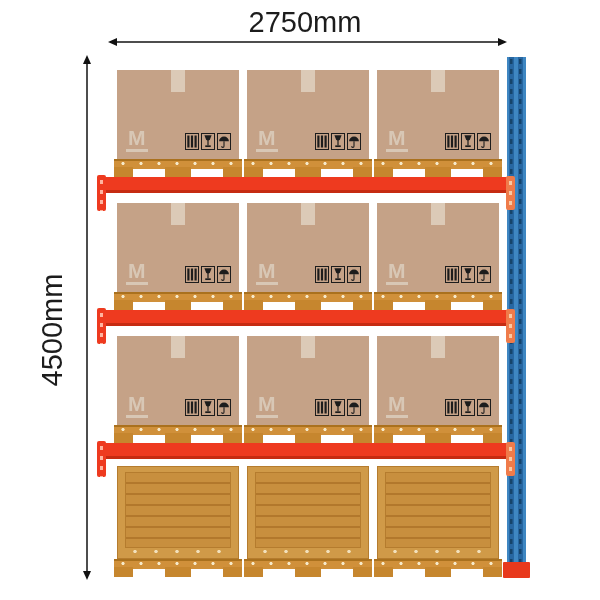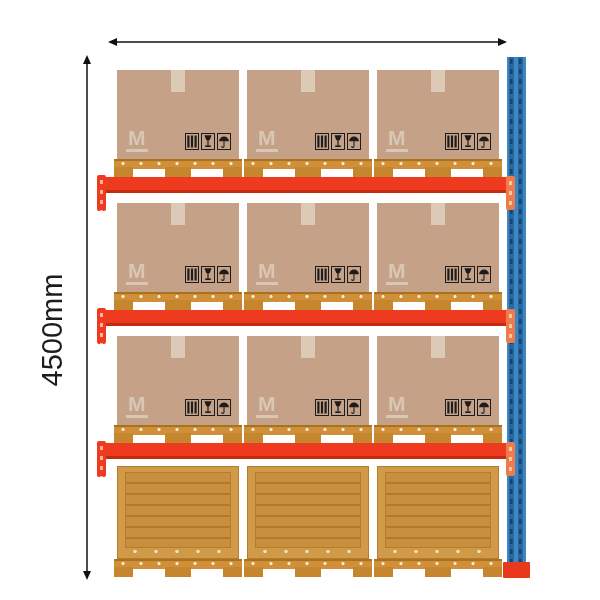--- a/index.html
+++ b/index.html
@@ -61,20 +61,21 @@
     background-image:repeating-linear-gradient(180deg,rgba(0,0,0,0) 0 9px,#b2782c 9px 11px);}
   .cnails{position:absolute;left:7px;right:7px;bottom:4px;height:5px;
     background-image:radial-gradient(circle at 10px 2.5px,#f2e0bb 1.4px,rgba(0,0,0,0) 2px);
     background-size:21px 5px;background-repeat:repeat-x;}
 </style>
 </head>
 <body>
 
 <div class="stage">
 
+  <div class="dim-top-label">2750mm</div>
   <div class="dim-h-line">
     <i class="ah ah-left"></i>
     <i class="ah ah-right"></i>
   </div>
 
   <div class="dim-left-label">4500mm</div>
   <div class="dim-v-line">
     <i class="ah ah-up"></i>
     <i class="ah ah-down"></i>
   </div>

